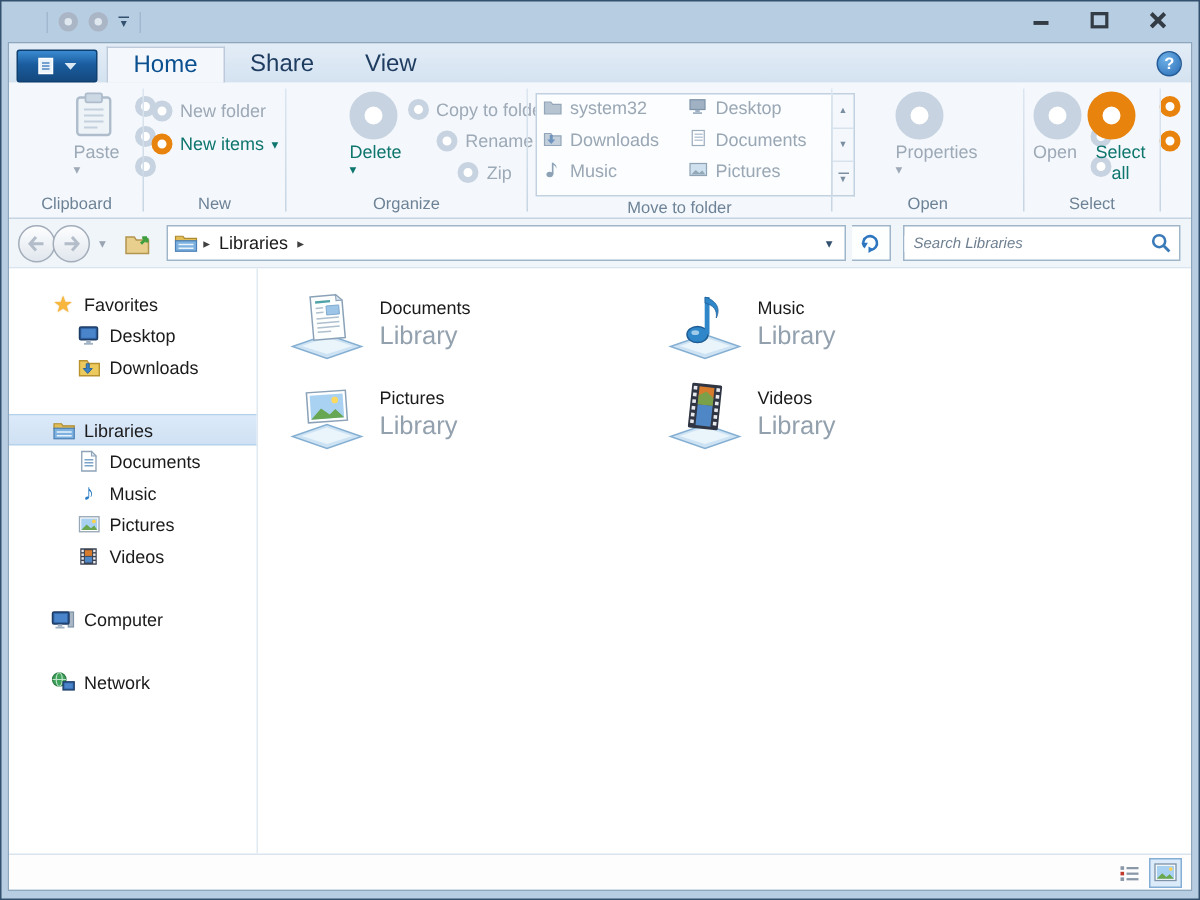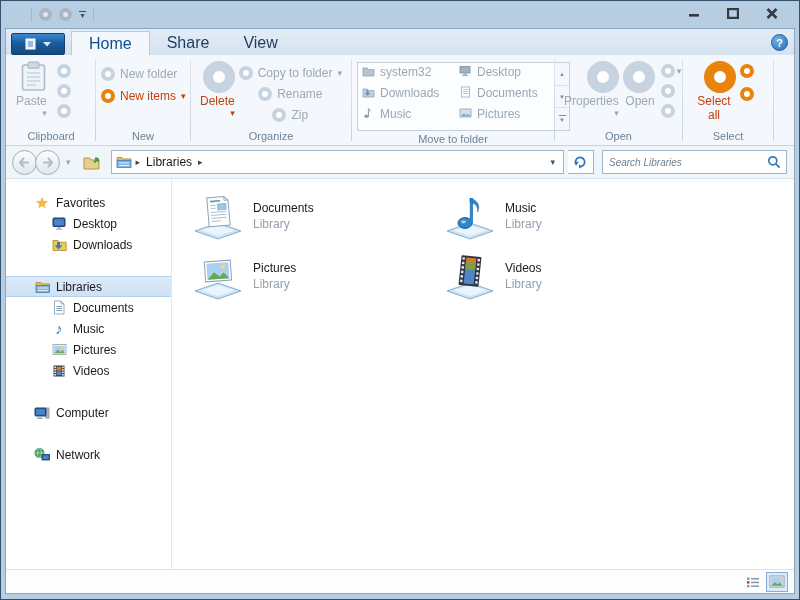--- a/index.html
+++ b/index.html
@@ -30,28 +30,28 @@
              background:radial-gradient(circle at 35% 30%, #6fb1e8, #2a6db5); border:1px solid #245c97;
              color:#fff; font-size:11px; font-weight:bold; display:flex; align-items:center; justify-content:center; }
 
   
   .ribbon { height:91px; background:#f4f8fc; border-bottom:1px solid #c5d4e2; display:flex; padding:2px 0 0 2px; flex:0 0 auto; }
   .rgroup { display:flex; flex-direction:column; padding:1px 4px 0 4px; }
   .rg-body { flex:1; display:flex; align-items:flex-start; }
   .rg-label { text-align:center; font-size:11px; color:#6d8296; padding:2px 0 3px; }
   .rg-sep { width:1px; background:linear-gradient(#dce6f0,#c7d5e3); margin:2px 1px 4px 1px; }
   .dis { color:#9da9b6; }
-  .en  { color:#c2410c; }
+  .en  { color:#0f766e; }
   .chev { font-size:9px; line-height:8px; }
   .donut { border-radius:50%; background:#fff; flex:0 0 auto; }
   .donut.big   { width:32px; height:32px; border:10px solid #c7d3e0; }
   .donut.big.or{ border-color:#e8830e; }
   .donut.sm    { width:14px; height:14px; border:4.5px solid #c7d3e0; }
   .donut.sm.or { border-color:#e8830e; }
-  .bigbtn { display:flex; flex-direction:column; align-items:flex-end; font-size:12px; gap:1px; padding:3px 4px 0; }
+  .bigbtn { display:flex; flex-direction:column; align-items:flex-start; font-size:12px; gap:1px; padding:3px 4px 0;margin-left:33px; }
   .smallcol { display:flex; flex-direction:column; gap:6px; padding-top:6px; }
   .rowbtn { display:flex; align-items:center; gap:5px; font-size:12px; height:19px; white-space:nowrap; }
   .paste-icon { margin-bottom:1px; }
 
   .gallery { display:flex; margin-top:4px; }
   .gal-box { border:1px solid #c2d1e0; background:#fbfdfe; display:grid; grid-template-columns:97px 95px; padding:2px 0 2px 4px; }
   .gcell { display:flex; gap:5px; font-size:12px; color:#9aa7b5; height:21px; white-space:nowrap; }
   .gscroll { width:15px; border:1px solid #c2d1e0; border-left:none; display:flex; flex-direction:column; }
   .gsbtn { flex:1; display:flex; flex-direction:column; align-items:center; justify-content:center; font-size:8px; color:#7a8ea2; border-bottom:1px solid #d8e2ec; }
   .gsbtn:last-child { border-bottom:none; }
@@ -85,21 +85,21 @@
   .icon16 { width:16px; height:16px; flex:0 0 auto; display:flex; align-items:center; justify-content:center; }
   .star { color:#f9b63c; font-size:15px; text-shadow:0 0 1px #d89a20; }
   .note-blue { color:#2b7cc4; font-size:15px; font-weight:bold; }
 
   .content { flex:1; padding:10px 0 0 20px; }
   .cgrid { display:grid; grid-template-columns:252px 252px; row-gap:7px; }
   .lib-item { display:flex; gap:9px; height:53px; align-items:center; }
   .lib-icon { width:52px; height:52px; flex:0 0 auto; }
   .lib-text { display:flex; flex-direction:column; justify-content:center; gap:2px; }
   .lib-name { font-size:12px; color:#1a1a1a; }
-  .lib-type { font-size:12px; color:#93a1ae; }
+  .lib-type { font-size:17px; color:#93a1ae; }
 
   
   .statusbar { height:24px; border-top:1px solid #d9e4ee; background:#fdfdfe; display:flex; align-items:center; font-size:12px; color:#1e1e1e; flex:0 0 auto; }
   .status-pane { padding:0 9px; height:100%; display:flex; align-items:center; gap:10px; border-right:1px solid #e4ecf4; }
   .viewbtns { margin-left:auto; display:flex; gap:2px; padding-right:6px; }
   .viewbtn { width:22px; height:20px; display:flex; align-items:center; justify-content:center; border:1px solid transparent; }
   .viewbtn.selected { background:#dcebfa; border-color:#84aed6; }
 </style>
 </head>
 <body>

